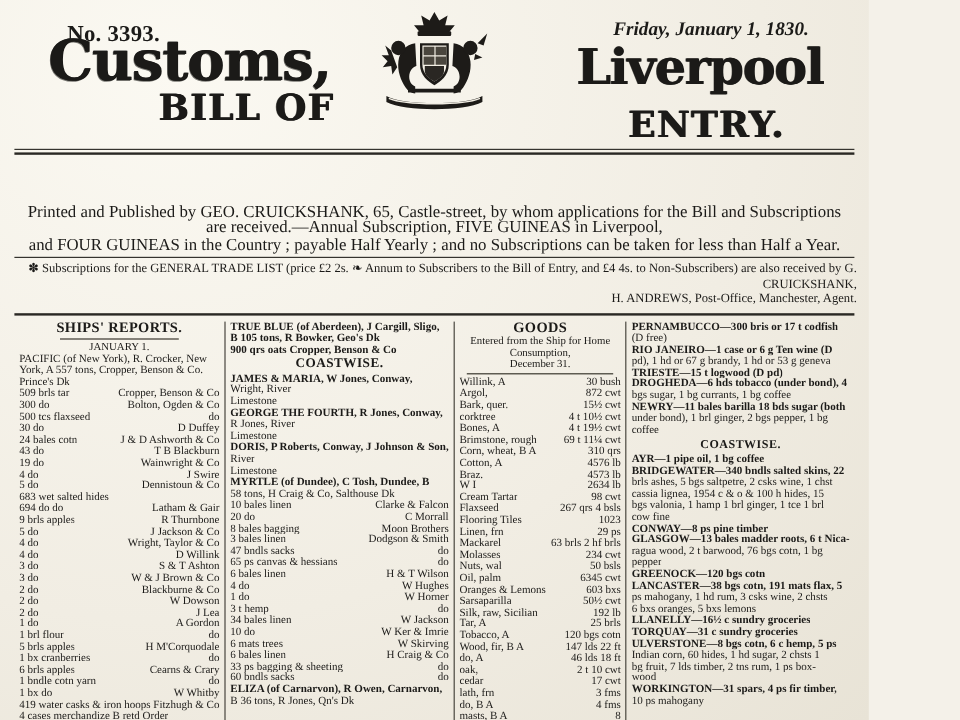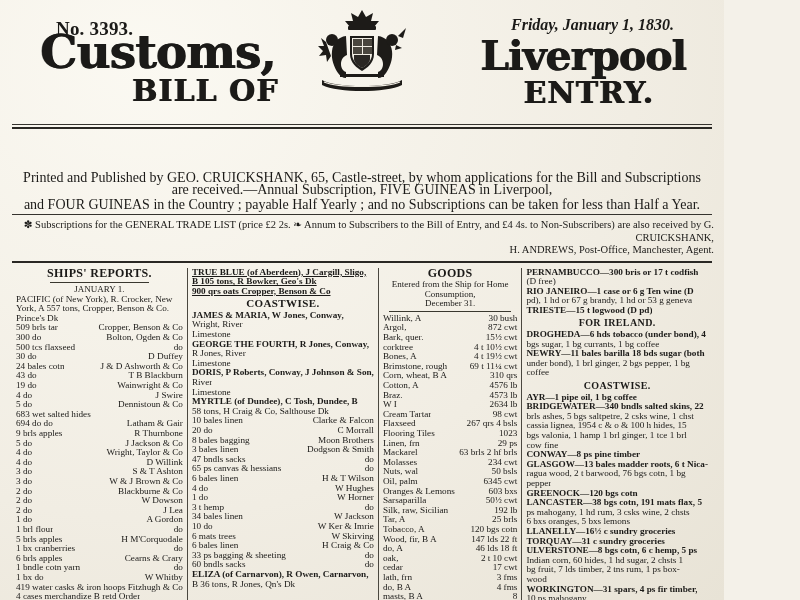--- a/index.html
+++ b/index.html
@@ -50,21 +50,21 @@
   }
   .t-liverpool {
     position:absolute; right:24px; top:10px;
     font-size:41px; line-height:41px;
   }
   .t-billof {
     position:absolute; left:118px; top:50px;
     font-size:30px; line-height:30px; letter-spacing:1px;
   }
   .t-entry {
-    position:absolute; right:56px; top:52px;
+    position:absolute; right:56px; top:64px;
     font-size:30px; line-height:30px; letter-spacing:1px;
   }
   .rule-thin { border-top:1px solid #35332e; margin:2px 12px 0 12px; }
   .rule-thick { border-top:2.5px solid #2a2824; margin:2px 12px 3px 12px; }
 
   .imprint {
     font-size:14px; line-height:12px; text-align:center;
     padding:3px 14px 1px 14px; font-family:"Liberation Serif", serif;margin-top:40px;
   }
   .imprint-line2 { padding-top:3px; }
@@ -100,21 +100,21 @@
     text-align:center; font-weight:bold; font-size:11px;
     padding:3px 0 2px 0; letter-spacing:0.4px;
   }
   .subhead.sm { font-size:10px; }
   .centerline { text-align:center; font-size:9px; }
   .hr { border-top:1px solid #3a382f; margin:2px 6px; }
   .hr.short { margin:2px 34px; }
   .row { display:flex; justify-content:space-between; white-space:nowrap; }
   .row .l { overflow:hidden; text-overflow:clip; }
   .row .r { text-align:right; padding-left:4px; }
-  .line { white-space:nowrap; overflow:hidden;text-decoration:underline; }
+  .line { white-space:nowrap; overflow:hidden; }
   .bold { font-weight:bold; }
 </style>
 </head>
 <body>
 
 <div class="page">
 
   <div class="masthead">
     <div class="mast-row1">
       <div class="issue-no">No. 3393.</div>
@@ -583,21 +583,20 @@
           </div>
           <div class="row">
             <span class="l bold">RIO JANEIRO—1 case or 6 g Ten wine (D</span>
           </div>
           <div class="row">
             <span class="l">  pd), 1 hd or 67 g brandy, 1 hd or 53 g geneva</span>
           </div>
           <div class="row">
             <span class="l bold">TRIESTE—15 t logwood (D pd)</span>
           </div>
-          <div class="subhead sm"><span class="l">FOR IRELAND.</span></div>
           <div class="row">
             <span class="l bold">DROGHEDA—6 hds tobacco (under bond), 4</span>
           </div>
           <div class="row">
             <span class="l">  bgs sugar, 1 bg currants, 1 bg coffee</span>
           </div>
           <div class="row">
             <span class="l bold">NEWRY—11 bales barilla 18 bds sugar (both</span>
           </div>
           <div class="row">

